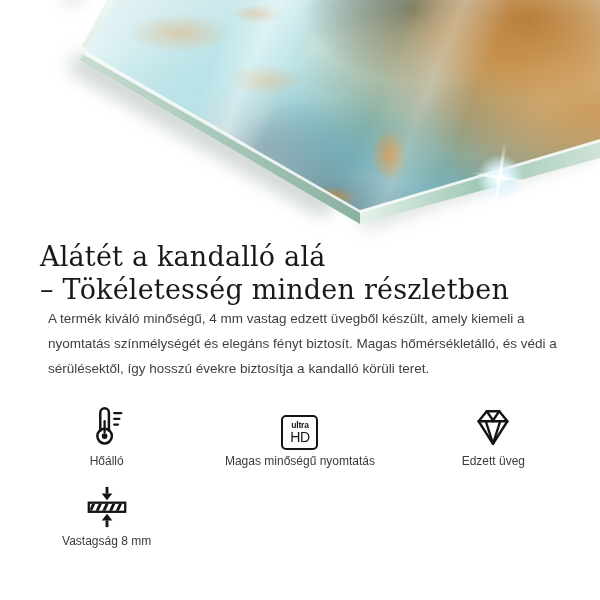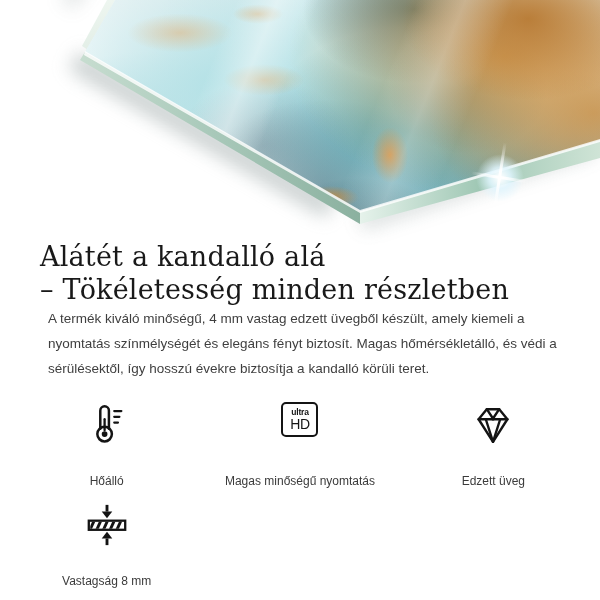--- a/index.html
+++ b/index.html
@@ -69,22 +69,22 @@
     font-family:"DejaVu Serif","Liberation Serif",serif;font-weight:400;
     font-size:27px;line-height:33px;color:#191919;letter-spacing:.2px;}
   .title span{display:block;}
   .desc{position:absolute;left:40px;top:298px;width:533px;margin:8px;
     font-size:13.5px;line-height:25px;color:#3f3f3f;}
 
   
   .features{position:absolute;left:10px;top:402px;width:580px;
     display:grid;grid-template-columns:repeat(3,1fr);row-gap:14px;}
   .feature{display:flex;flex-direction:column;align-items:center;}
-  .icon-wrap{height:48px;display:flex;align-items:flex-start;justify-content:center;}
-  .flabel{margin-top:24px;font-size:12px;color:#3b3b3b;text-align:center;}
+  .icon-wrap{height:48px;display:flex;align-items:flex-end;justify-content:center;}
+  .flabel{margin-top:4px;font-size:12px;color:#3b3b3b;text-align:center;}
   .icon-svg{display:block;}
 
   .uhd-box{width:33px;height:31px;border:2.6px solid #141414;border-radius:5px;
     display:flex;flex-direction:column;align-items:center;justify-content:center;color:#141414;}
   .uhd-top{font-size:8.5px;font-weight:700;line-height:9px;letter-spacing:-.2px;}
   .uhd-bottom{font-size:14px;font-weight:400;line-height:14px;letter-spacing:-.5px;}
 </style>
 </head>
 <body>
 

